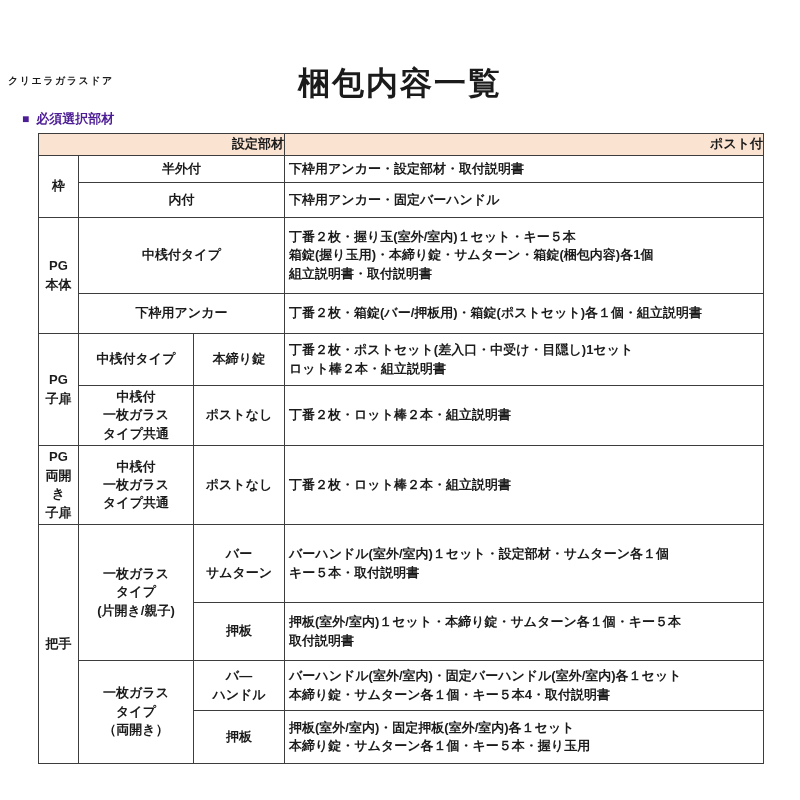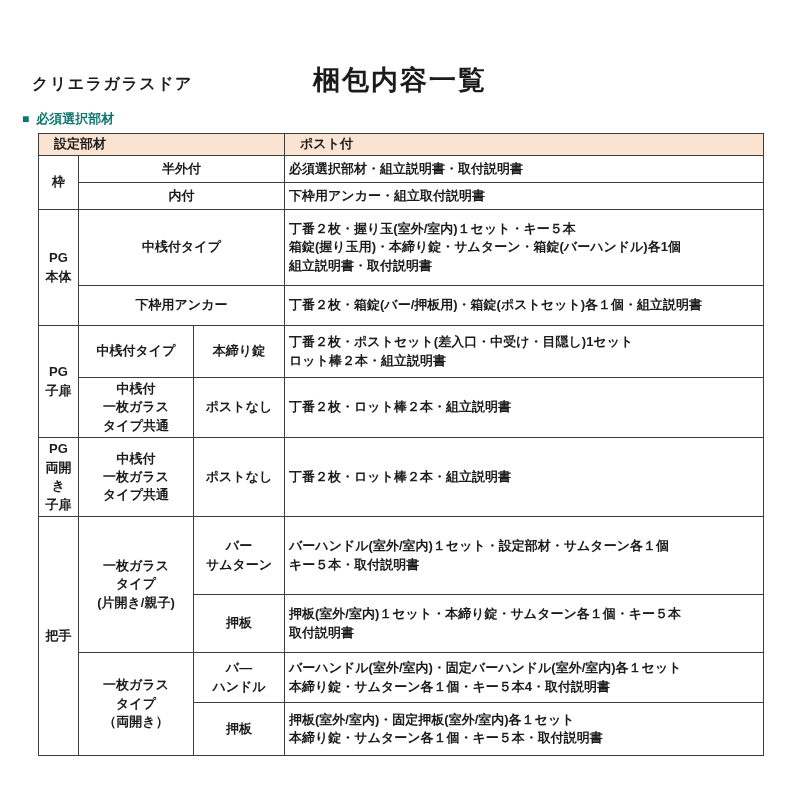--- a/index.html
+++ b/index.html
@@ -9,40 +9,40 @@
     height: 800px;
     background: #ffffff;
     font-family: "Liberation Sans", "DejaVu Sans", sans-serif;
     font-weight: bold;
     color: #1b1b1b;
   }
   .page { position: relative; width: 800px; height: 800px; overflow: hidden; }
 
   .product-name {
     position: absolute;
-    left: 32px;
+    left: 8px;
     top: 74px;
-    font-size: 16px;
+    font-size: 10px;
     letter-spacing: 1.5px;
   }
   .main-title {
     position: absolute;
     left: 0;
     right: 0;
     top: 62px;
     text-align: center;
-    font-size: 27px;
+    font-size: 32px;
     letter-spacing: 2px;
   }
   .required {
     position: absolute;
     left: 22px;
     top: 110px;
     font-size: 13px;
-    color: #0f766e;
+    color: #4c1d95;
   }
   .required .sq { margin-right: 7px; font-size: 12px; }
 
   table.packing {
     position: absolute;
     left: 38px;
     top: 133px;
     width: 725px;
     border-collapse: collapse;
     table-layout: fixed;
@@ -51,22 +51,22 @@
     border: 1px solid #3d3d3d;
     font-size: 13px;
     line-height: 1.42;
     padding: 2px 4px;
     vertical-align: middle;
     white-space: pre-line;
     overflow: hidden;
   }
   table.packing thead th {
     background: #fae3d1;
-    text-align: left;
-    padding: 1px 15px;
+    text-align: right;
+    padding: 1px 0;
   }
   td.cat, td.type {
     text-align: center;
     padding: 2px 2px;
   }
   td.content {
     text-align: left;
     padding: 3px 6px 3px 7px;
   }
 </style>
@@ -92,33 +92,33 @@
     <thead>
       <tr style="height:22px">
         <th colspan="3">設定部材</th>
         <th>ポスト付</th>
       </tr>
     </thead>
     <tbody>
       <tr style="height:27px">
         <td class="cat" rowspan="2">枠</td>
         <td class="type" colspan="2">半外付</td>
-        <td class="content">必須選択部材・組立説明書・取付説明書</td>
+        <td class="content">下枠用アンカー・設定部材・取付説明書</td>
       </tr>
-      <tr style="height:27px">
+      <tr style="height:35px">
         <td class="type" colspan="2">内付</td>
-        <td class="content">下枠用アンカー・組立取付説明書</td>
+        <td class="content">下枠用アンカー・固定バーハンドル</td>
       </tr>
 
       <tr style="height:76px">
         <td class="cat" rowspan="2">PG
 本体</td>
         <td class="type" colspan="2">中桟付タイプ</td>
         <td class="content">丁番２枚・握り玉(室外/室内)１セット・キー５本
-箱錠(握り玉用)・本締り錠・サムターン・箱錠(バーハンドル)各1個
+箱錠(握り玉用)・本締り錠・サムターン・箱錠(梱包内容)各1個
 組立説明書・取付説明書</td>
       </tr>
       <tr style="height:40px">
         <td class="type" colspan="2">下枠用アンカー</td>
         <td class="content">丁番２枚・箱錠(バー/押板用)・箱錠(ポストセット)各１個・組立説明書</td>
       </tr>
 
       <tr style="height:52px">
         <td class="cat" rowspan="2">PG
 子扉</td>
@@ -166,18 +166,18 @@
 タイプ
 （両開き）</td>
         <td class="type">バ—
 ハンドル</td>
         <td class="content">バーハンドル(室外/室内)・固定バーハンドル(室外/室内)各１セット
 本締り錠・サムターン各１個・キー５本4・取付説明書</td>
       </tr>
       <tr style="height:53px">
         <td class="type">押板</td>
         <td class="content">押板(室外/室内)・固定押板(室外/室内)各１セット
-本締り錠・サムターン各１個・キー５本・取付説明書</td>
+本締り錠・サムターン各１個・キー５本・握り玉用</td>
       </tr>
     </tbody>
   </table>
 
 </div>
 
 </body></html>

